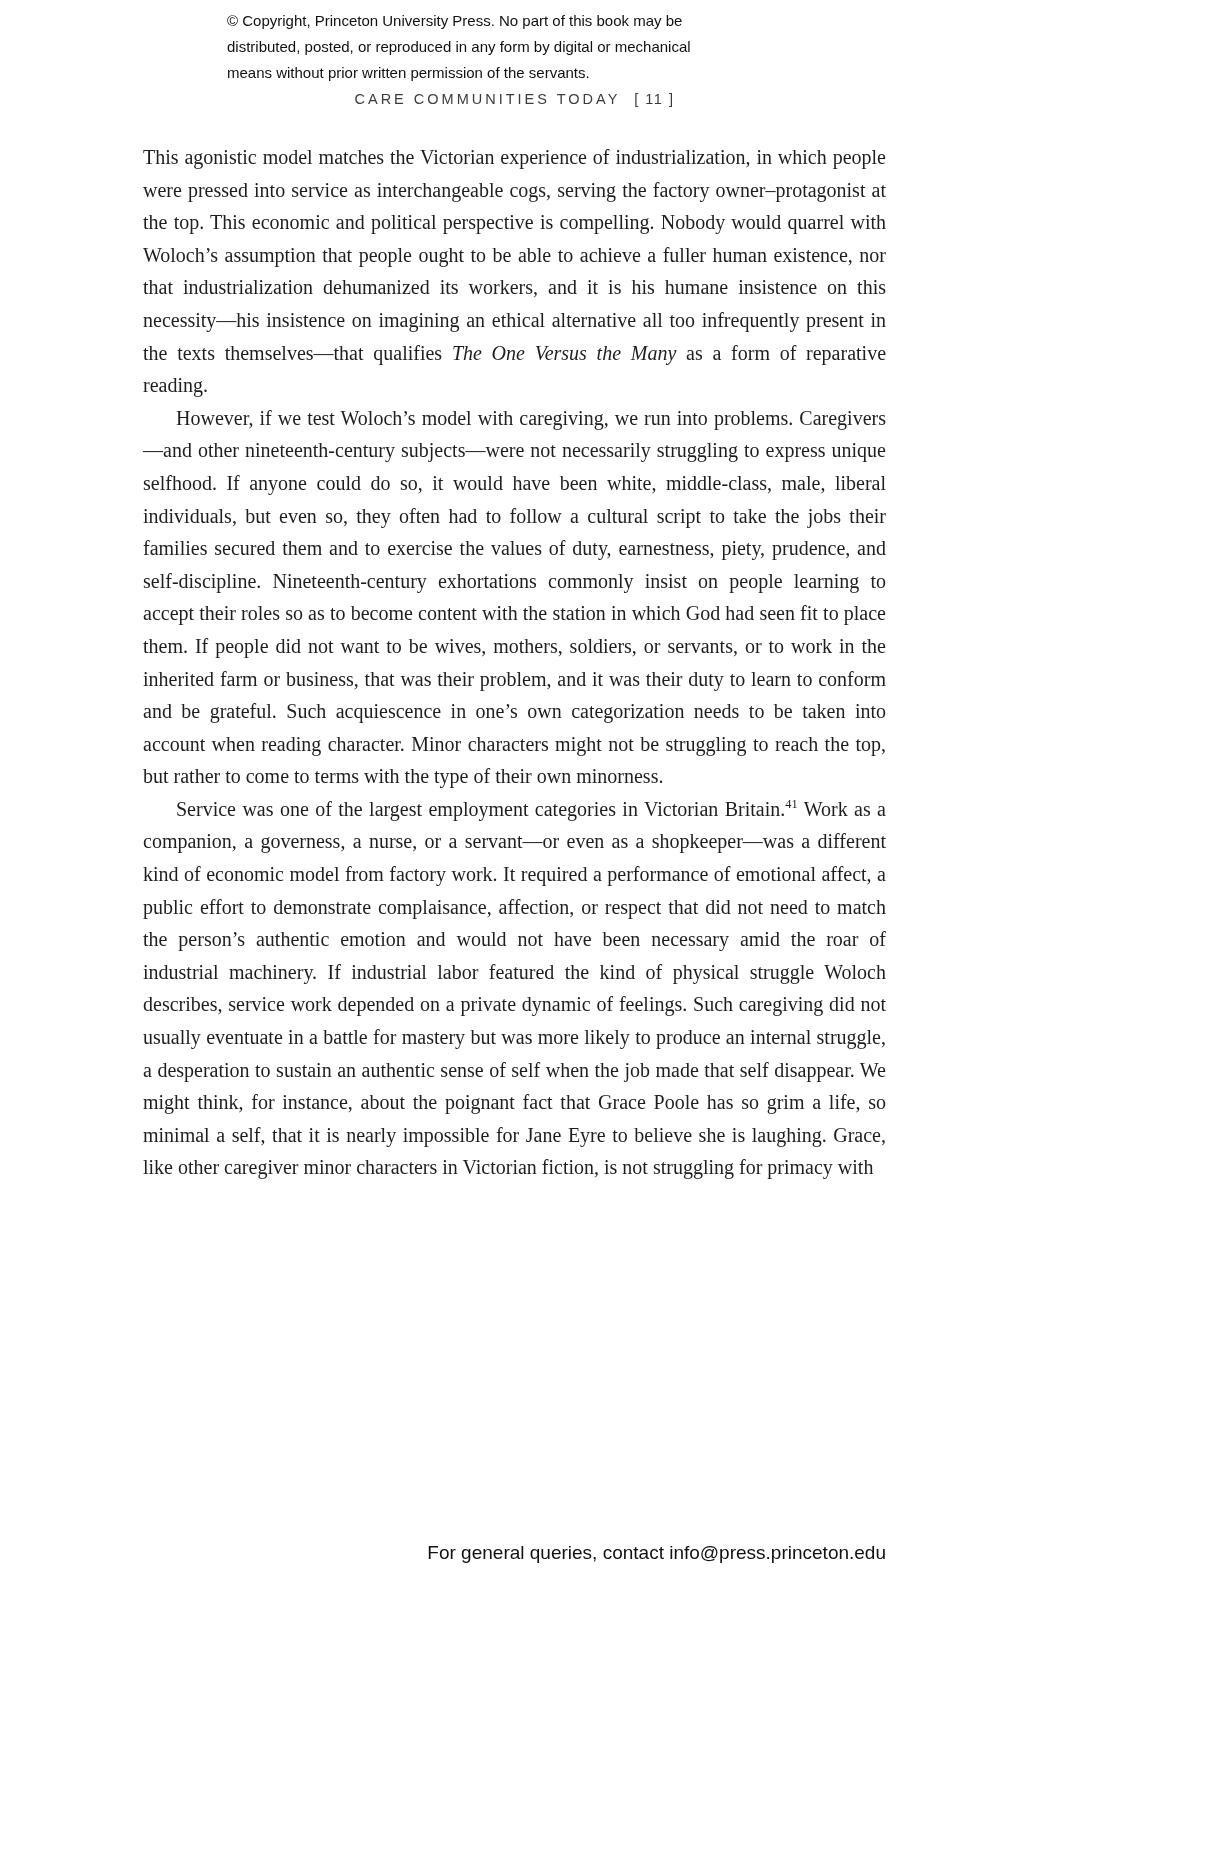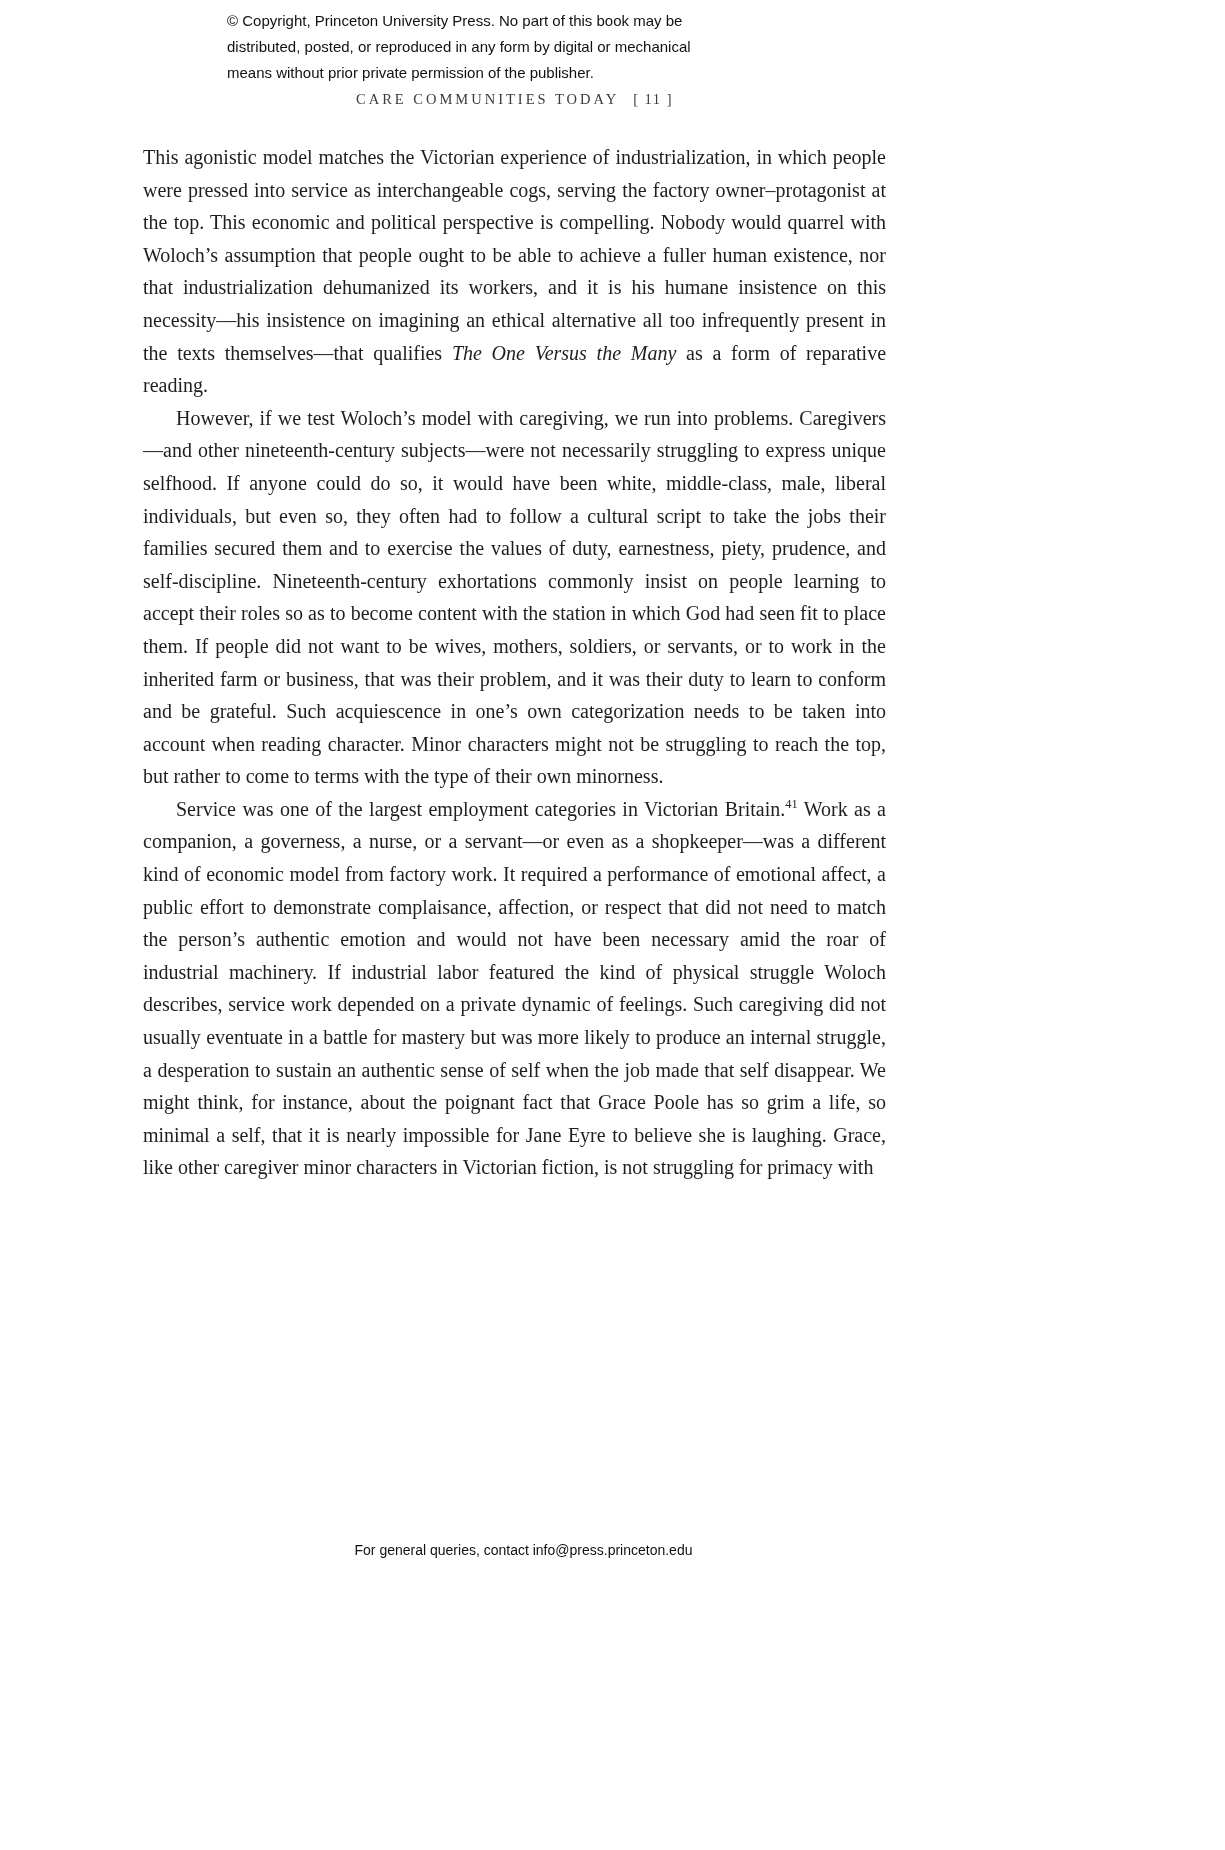--- a/index.html
+++ b/index.html
@@ -25,21 +25,21 @@
     line-height: 26px;
     color: #111111;
   }
   
   .running-head {
     position: absolute;
     left: 143px;
     top: 91px;
     width: 743px;
     text-align: center;
-    font-family: Liberation Serif, serif;
+    font-family: Liberation Sans, sans-serif;
     font-size: 14.5px;
     letter-spacing: 3px;
     color: #3b3b3b;
     white-space: nowrap;
   }
   .running-head .folio {
     margin-left: 14px;
     letter-spacing: 1.5px;
   }
   
@@ -65,38 +65,38 @@
     font-style: italic;
   }
   .body-text sup {
     font-size: 0.62em;
     line-height: 0;
     vertical-align: super;
   }
   
   .page-footer {
     position: absolute;
-    left: 152px;
+    left: 143px;
     top: 1542px;
     width: 743px;
-    text-align: center;
+    text-align: right;
     font-family: "Liberation Sans", sans-serif;
-    font-size: 14px;
+    font-size: 19px;
     color: #111111;
   }
 </style>
 </head>
 <body>
 
 <div class="page">
 
   <div class="copyright">
     <div>© Copyright, Princeton University Press. No part of this book may be</div>
     <div>distributed, posted, or reproduced in any form by digital or mechanical</div>
-    <div>means without prior private permission of the publisher.</div>
+    <div>means without prior written permission of the servants.</div>
   </div>
 
   <div class="running-head">
     <span>CARE COMMUNITIES TODAY</span><span class="folio">[ 11 ]</span>
   </div>
 
   <main class="body-text">
     <p class="no-indent"><span>This agonistic model matches the Victorian experience of industrialization, in which people were pressed into service as interchangeable cogs, serving the factory owner–protagonist at the top. This economic and political perspective is compelling. Nobody would quarrel with Woloch’s assumption that people ought to be able to achieve a fuller human existence, nor that industrialization dehumanized its workers, and it is his humane insistence on this necessity—his insistence on imagining an ethical alternative all too infrequently present in the texts themselves—that qualifies </span><em>The One Versus the Many</em><span> as a form of reparative reading.</span></p>
     <p class="indent">However, if we test Woloch’s model with caregiving, we run into problems. Caregivers—and other nineteenth-century subjects—were not necessarily struggling to express unique selfhood. If anyone could do so, it would have been white, middle-class, male, liberal individuals, but even so, they often had to follow a cultural script to take the jobs their families secured them and to exercise the values of duty, earnestness, piety, prudence, and self-discipline. Nineteenth-century exhortations commonly insist on people learning to accept their roles so as to become content with the station in which God had seen fit to place them. If people did not want to be wives, mothers, soldiers, or servants, or to work in the inherited farm or business, that was their problem, and it was their duty to learn to conform and be grateful. Such acquiescence in one’s own categorization needs to be taken into account when reading character. Minor characters might not be struggling to reach the top, but rather to come to terms with the type of their own minorness.</p>
     <p class="indent"><span>Service was one of the largest employment categories in Victorian Britain.</span><sup>41</sup><span> Work as a companion, a governess, a nurse, or a servant—or even as a shopkeeper—was a different kind of economic model from factory work. It required a performance of emotional affect, a public effort to demonstrate complaisance, affection, or respect that did not need to match the person’s authentic emotion and would not have been necessary amid the roar of industrial machinery. If industrial labor featured the kind of physical struggle Woloch describes, service work depended on a private dynamic of feelings. Such caregiving did not usually eventuate in a battle for mastery but was more likely to produce an internal struggle, a desperation to sustain an authentic sense of self when the job made that self disappear. We might think, for instance, about the poignant fact that Grace Poole has so grim a life, so minimal a self, that it is nearly impossible for Jane Eyre to believe she is laughing. Grace, like other caregiver minor characters in Victorian fiction, is not struggling for primacy with</span></p>

